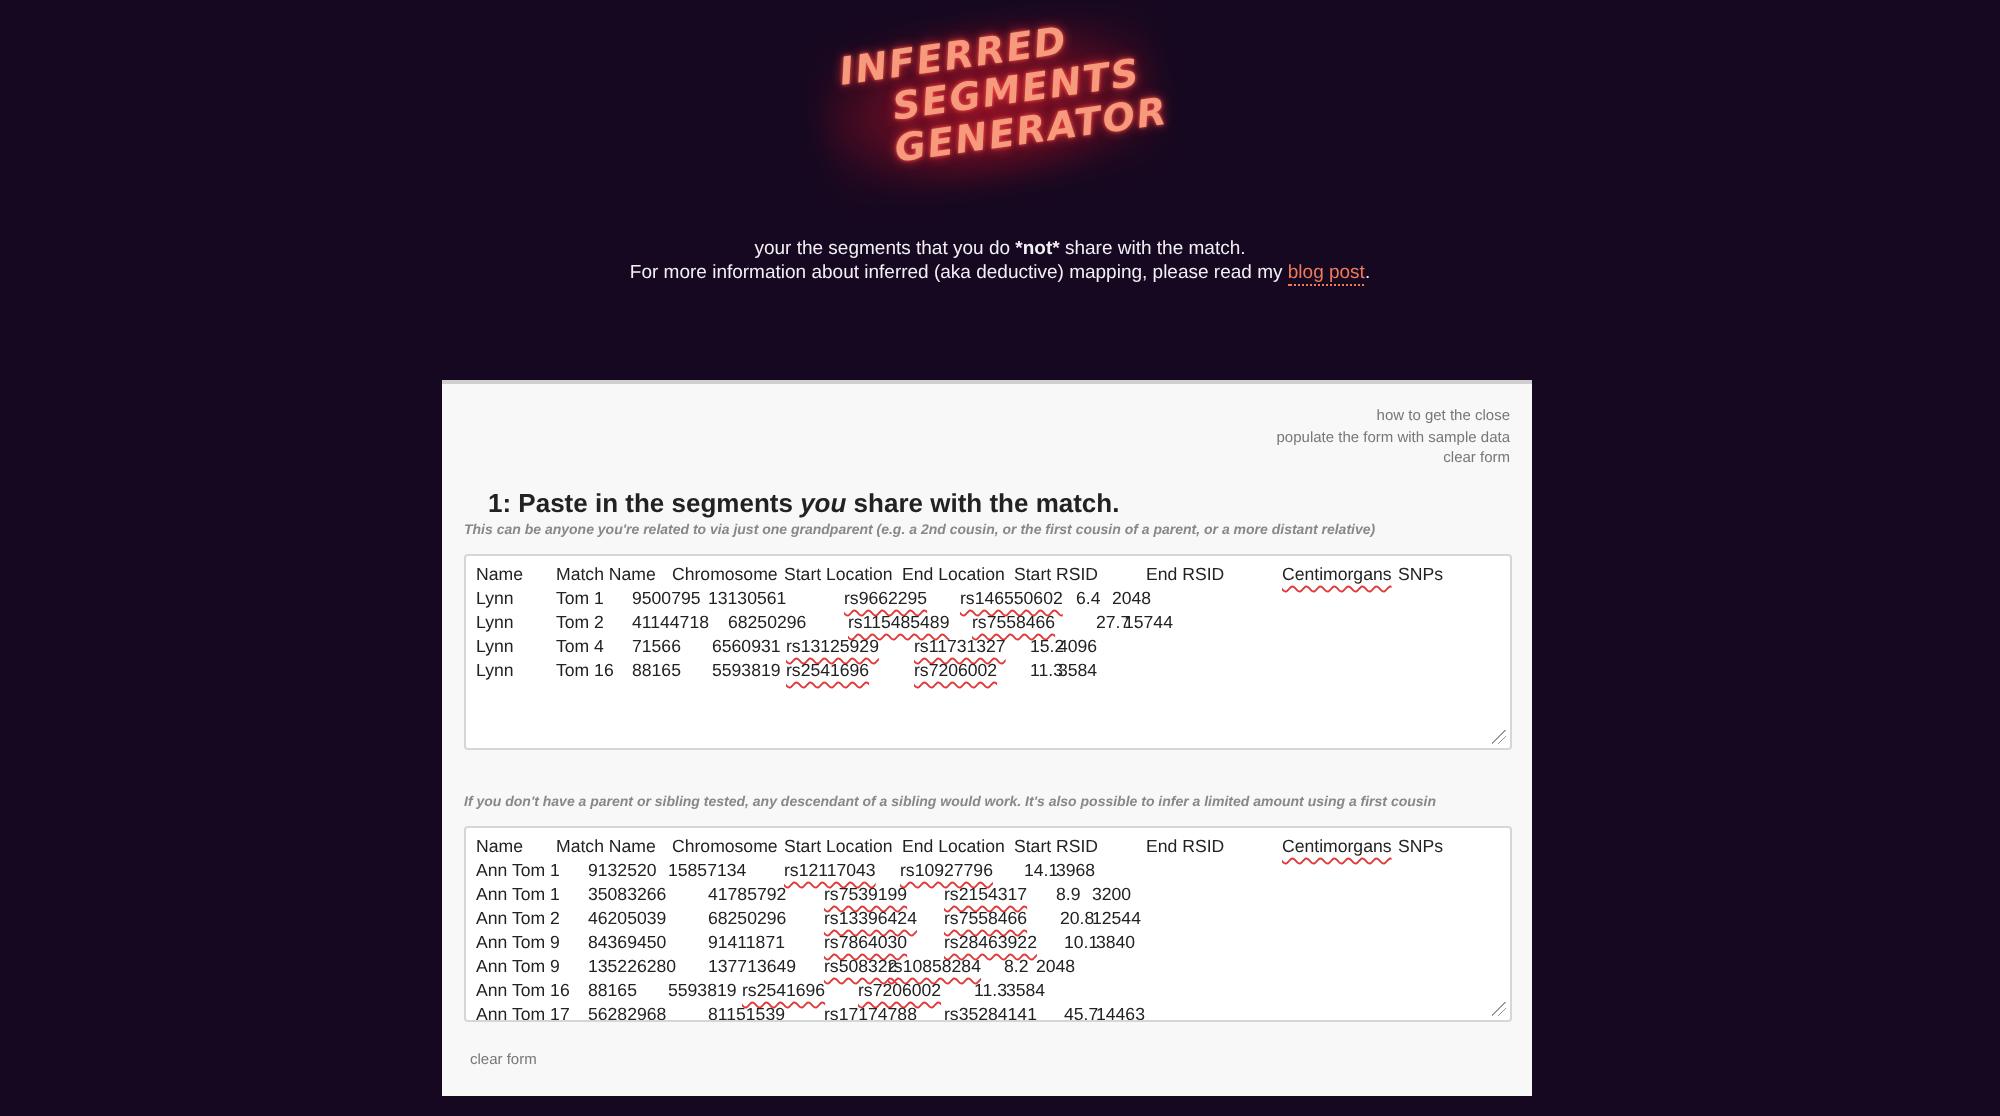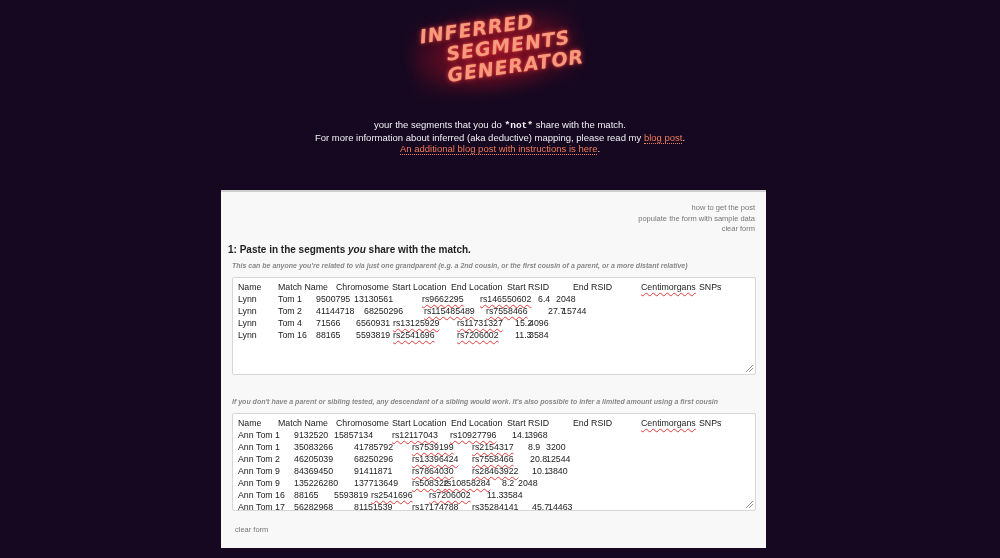--- a/index.html
+++ b/index.html
@@ -30,39 +30,39 @@
     }
     .logo-line { display: block; }
     .logo-line.l1 { padding-left: 2px; }
     .logo-line.l2 { padding-left: 26px; }
     .logo-line.l3 { padding-left: 24px; }
 
     .intro {
       position: absolute; left: 290px; top: 119px; width: 420px;
       text-align: center; color: #f2f0f4; font-size: 9.5px; line-height: 11.5px;
     }
-    .intro strong { font-weight: bold; font-family: Liberation Mono, monospace; }
+    .intro strong { font-weight: bold; }
     .intro a {
       color: #f07a5a; text-decoration: none;
       border-bottom: 1px dotted #f07a5a;
     }
 
     .card {
       position: absolute; left: 221px; top: 190px; width: 545px; height: 358px;
       background: #f8f8f8;
       border-top: 2px solid #cfcfcf;
     }
     .top-links {
       position: absolute; right: 11px; top: 11px; text-align: right;
       font-size: 7.5px; line-height: 10.5px; color: #777;
     }
     .top-links span { display: block; }
 
     .section-title {
-      position: absolute; left: 7px; font-size: 10px; font-weight: bold; color: #222;
+      position: absolute; left: 23px; font-size: 13px; font-weight: bold; color: #222;
     }
     .section-title em { font-style: italic; }
     .section-sub {
       position: absolute; left: 11px; font-size: 7px; font-style: italic; font-weight: bold; color: #888;
       white-space: nowrap;
     }
     .ta {
       position: absolute; left: 11px; width: 524px;
       background: #fff; border: 1px solid #d6d6d6; border-radius: 2px;
       font-size: 8.8px; line-height: 12px; color: #222;
@@ -95,26 +95,25 @@
   <div class="logo-text">
     <span class="logo-line l1">INFERRED</span>
     <span class="logo-line l2">SEGMENTS</span>
     <span class="logo-line l3">GENERATOR</span>
   </div>
 </div>
 
 <div class="intro">
   <div><span>your the segments that you do </span><strong>*not*</strong><span> share with the match.</span></div>
   <div><span>For more information about inferred (aka deductive) mapping, please read my </span><a>blog post</a><span>.</span></div>
-  <div><a>An additional blog post with instructions is here</a><span>.</span></div>
 </div>
 
 <div class="card">
   <div class="top-links">
-    <span>how to get the post</span>
+    <span>how to get the close</span>
     <span>populate the form with sample data</span>
     <span>clear form</span>
   </div>
 
   <div class="section-title" style="top:52px;"><span>1: Paste in the segments </span><em>you</em><span> share with the match.</span></div>
   <div class="section-sub" style="top:70px;">This can be anyone you're related to via just one grandparent (e.g. a 2nd cousin, or the first cousin of a parent, or a more distant relative)</div>
 
   <div class="ta" id="ta1" style="top:85px; height:98px;">
     <div class="row"><span class="c" style="width: 40px;">Name</span><span class="c" style="width: 58px;">Match Name</span><span class="c" style="width: 56px;">Chromosome</span><span class="c" style="width: 59px;">Start Location</span><span class="c" style="width: 56px;">End Location</span><span class="c" style="width: 66px;">Start RSID</span><span class="c" style="width: 68px;">End RSID</span><span class="c" style="width: 58px;"><span class="sq">Centimorgans</span></span><span class="c" style="width: 30px;">SNPs</span></div>
       <div class="row"><span class="c" style="width: 40px;">Lynn</span><span class="c" style="width: 38px;">Tom 1</span><span class="c" style="width: 38px;">9500795</span><span class="c" style="width: 68px;">13130561</span><span class="c" style="width: 58px;"><span class="sq">rs9662295</span></span><span class="c" style="width: 58px;"><span class="sq">rs146550602</span></span><span class="c" style="width: 18px;">6.4</span><span class="c" style="width: 30px;">2048</span></div>

